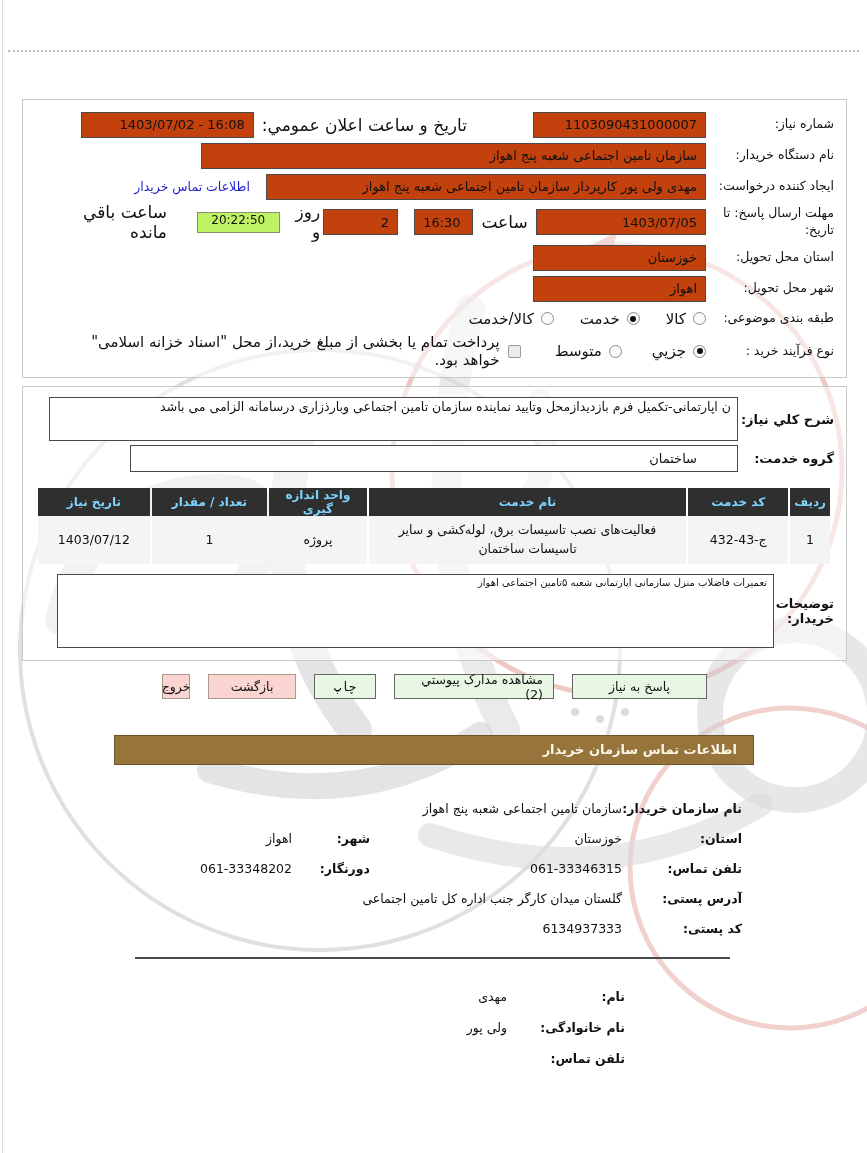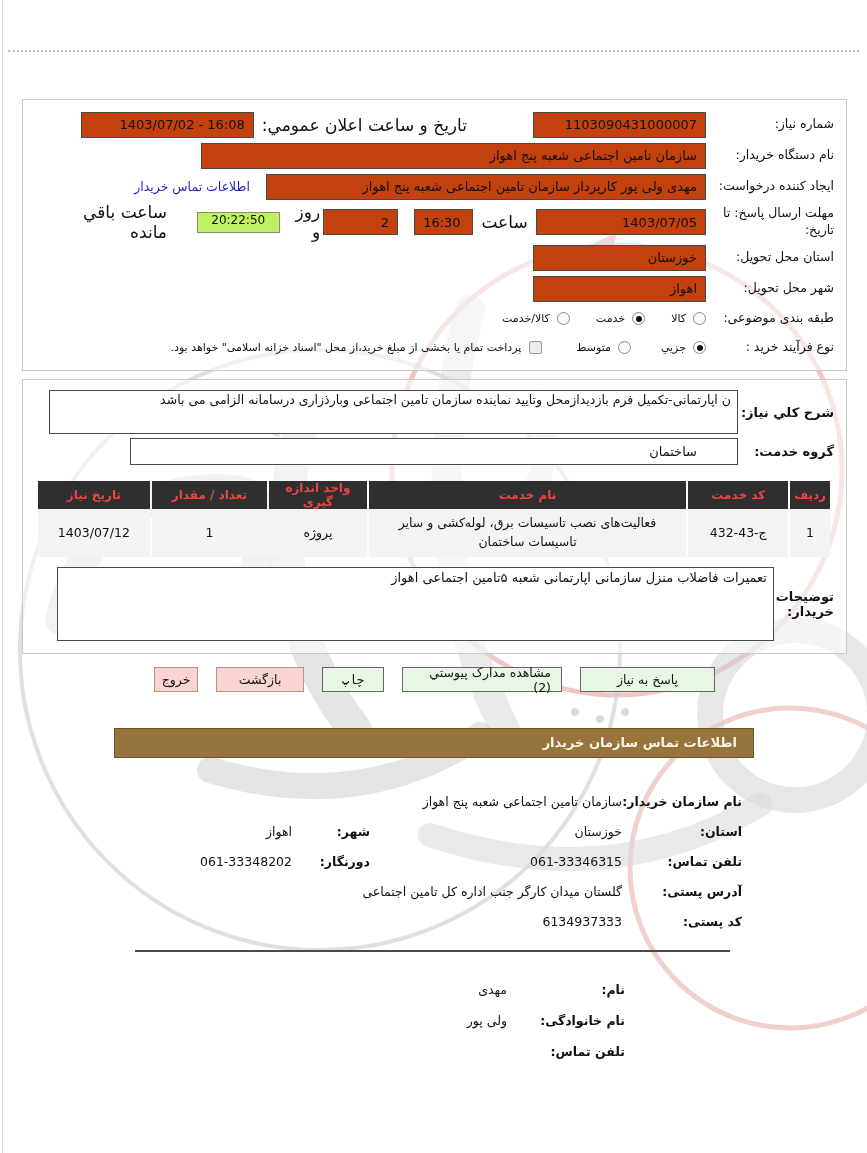--- a/index.html
+++ b/index.html
@@ -23,46 +23,46 @@
   .w505 { width:505px; }
   .w440 { width:440px; }
   .w72  { width:60px; justify-content:flex-end; }
   .w76  { width:76px; }
   .link { color:#1f1fcc; font-size:12.5px; margin-right:16px; cursor:pointer; }
   .hint { font-size:17px; margin:0 8px; }
   .count-box { width:84px; height:21px; background:#bef264; border:1px solid #8d8d6d; display:flex; align-items:flex-start; justify-content:center; font-size:12px; overflow:hidden; margin-left:22px; }
   .radio { width:13px; height:13px; border-radius:50%; border:1px solid #8a8a8a; background:#fafafa; position:relative; flex-shrink:0; margin-left:7px; }
   .radio.checked::after { content:''; position:absolute; left:2.5px; top:2.5px; width:6px; height:6px; background:#111; border-radius:50%; }
   .checkbox { width:13px; height:13px; border:1px solid #999; background:#ececec; border-radius:2px; flex-shrink:0; margin-left:8px; }
-  .opt { display:flex; align-items:center; margin-left:20px; font-size:11px; }
+  .opt { display:flex; align-items:center; margin-left:20px; font-size:15px; }
 
   .blabel { font-weight:bold; font-size:13px; flex-shrink:0; }
   .desc-row { display:flex; align-items:center; }
   .desc-row .blabel { width:96px; }
   .desc-box { flex:1; height:44px; border:1px solid #4a4a4a; background:#fff; padding:1px 6px; font-size:12.5px; overflow:hidden; white-space:nowrap; }
   .sub-head { font-weight:bold; font-size:13px; margin:16px 2px 10px 2px; }
   .group-row { display:flex; align-items:center; margin-top:4px; }
   .group-row .blabel { width:96px; }
   .group-box { width:608px; height:27px; border:1px solid #4a4a4a; background:#fff; display:flex; align-items:center; padding:0 40px 0 8px; font-size:13px; }
 
   table.svc { border-collapse:separate; border-spacing:2px 0; width:796px; margin:16px 2px 10px 0; }
-  table.svc th { background:#2f2f2f; color:#ef4444; font-size:12px; font-weight:bold; height:27px; padding:0 4px; }
+  table.svc th { background:#2f2f2f; color:#7dd3fc; font-size:12px; font-weight:bold; height:27px; padding:0 4px; }
   table.svc td { background:#f4f4f4; font-size:12.5px; text-align:center; height:48px; padding:2px 6px; line-height:1.5; }
   .c-row{width:36px;} .c-code{width:100px;} .c-name{width:320px;} .c-unit{width:98px;} .c-qty{width:116px;} .c-date{width:112px;}
 
   .notes-row { display:flex; align-items:flex-start; margin-top:2px; }
   .notes-row .blabel { width:60px; margin-top:22px; order:2; }
-  .notes-box { flex:1; height:74px; border:1px solid #4a4a4a; background:#fff; padding:2px 6px; font-size:13px; order:1; margin-left:8px; }
+  .notes-box { flex:1; height:74px; border:1px solid #4a4a4a; background:#fff; padding:2px 6px; font-size:10px; order:1; margin-left:8px; }
   .notes-row { flex-direction:row-reverse; }
 
   .btn-row { display:flex; justify-content:center; align-items:center; gap:18px; margin-top:13px; }
   .btn { height:25px; border:1px solid #666; display:flex; align-items:center; justify-content:center; font-size:12.5px; padding:0 10px; cursor:pointer; }
   .btn.green { background:#e8f7e4; }
   .btn.pink { background:#f9d4d0; border-color:#a98; }
-  .btn-answer{ width:135px; } .btn-docs{ width:160px; } .btn-print{ width:62px;font-family:Liberation Mono, monospace; } .btn-back{ width:88px; } .btn-exit{ width:44px; }
+  .btn-answer{ width:135px; } .btn-docs{ width:160px; } .btn-print{ width:62px;font-family:Liberation Mono, monospace; } .btn-back{ width:88px; } .btn-exit{ width:28px; }
 
   .bar2 { width:640px; height:30px; margin:36px 93px 0 0; line-height:28px; font-size:13px; }
 
   .contact-grid { display:grid; grid-template-columns:120px 252px 78px 182px; margin:28px 105px 0 0; row-gap:0; }
   .contact-grid > div { min-height:30px; display:flex; align-items:center; font-size:12.5px; }
   .cl { font-weight:bold; }
   .span3 { grid-column:2 / 5; }
 
   .divider { width:595px; border-top:2px solid #4a4a4a; margin:14px 117px 0 0; }
 

